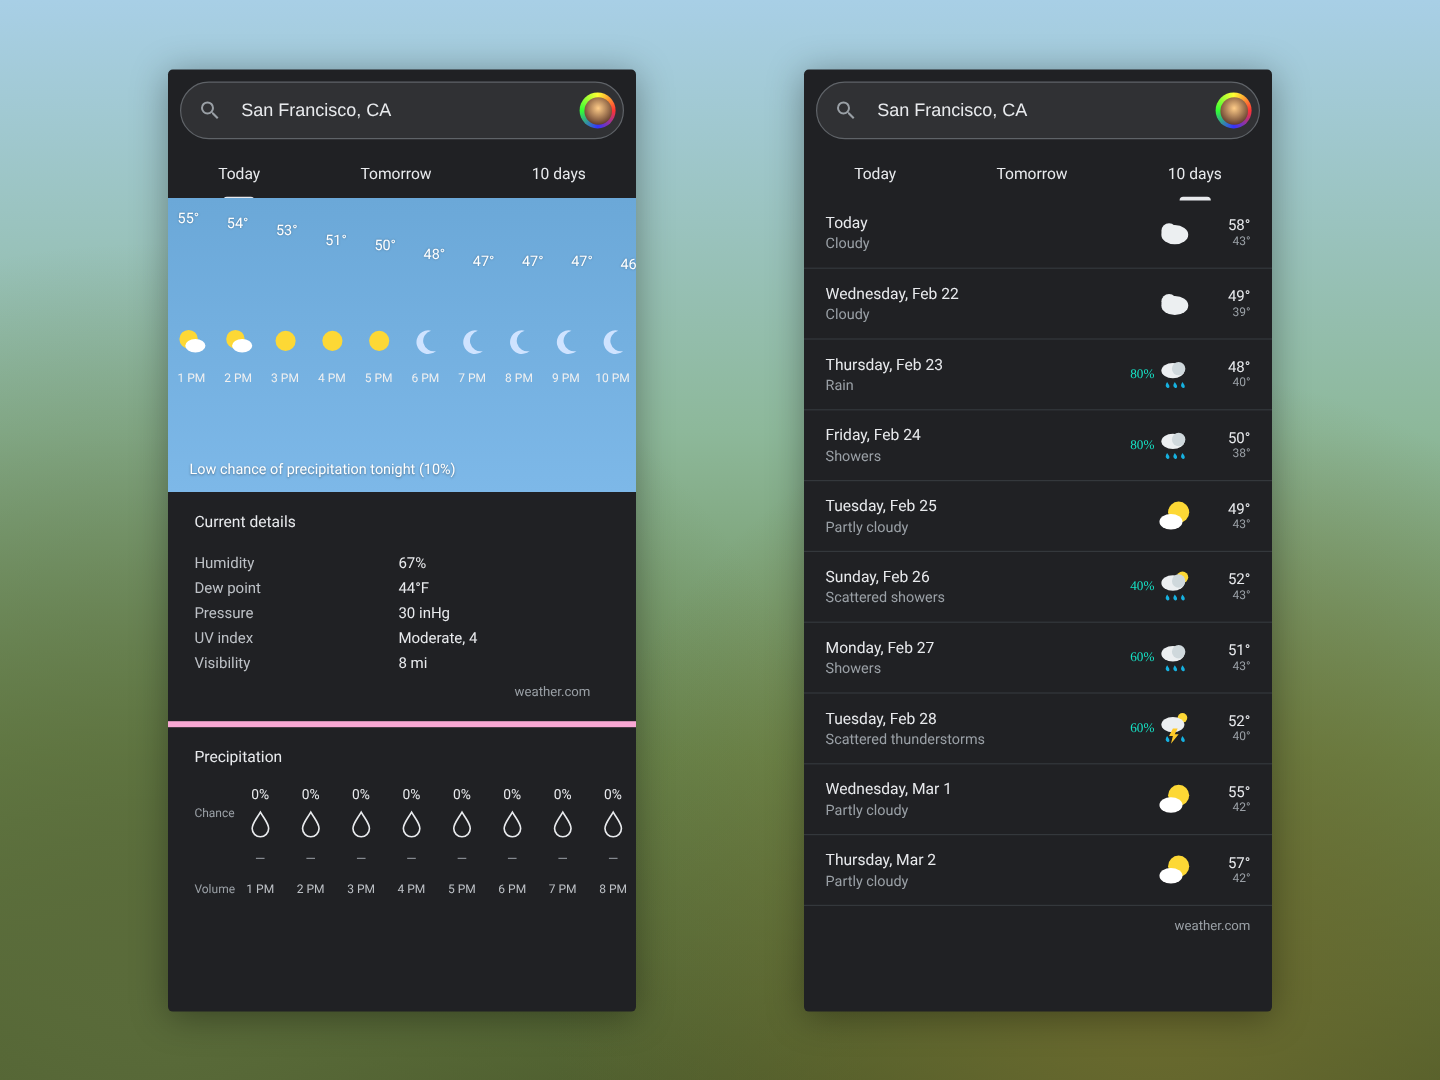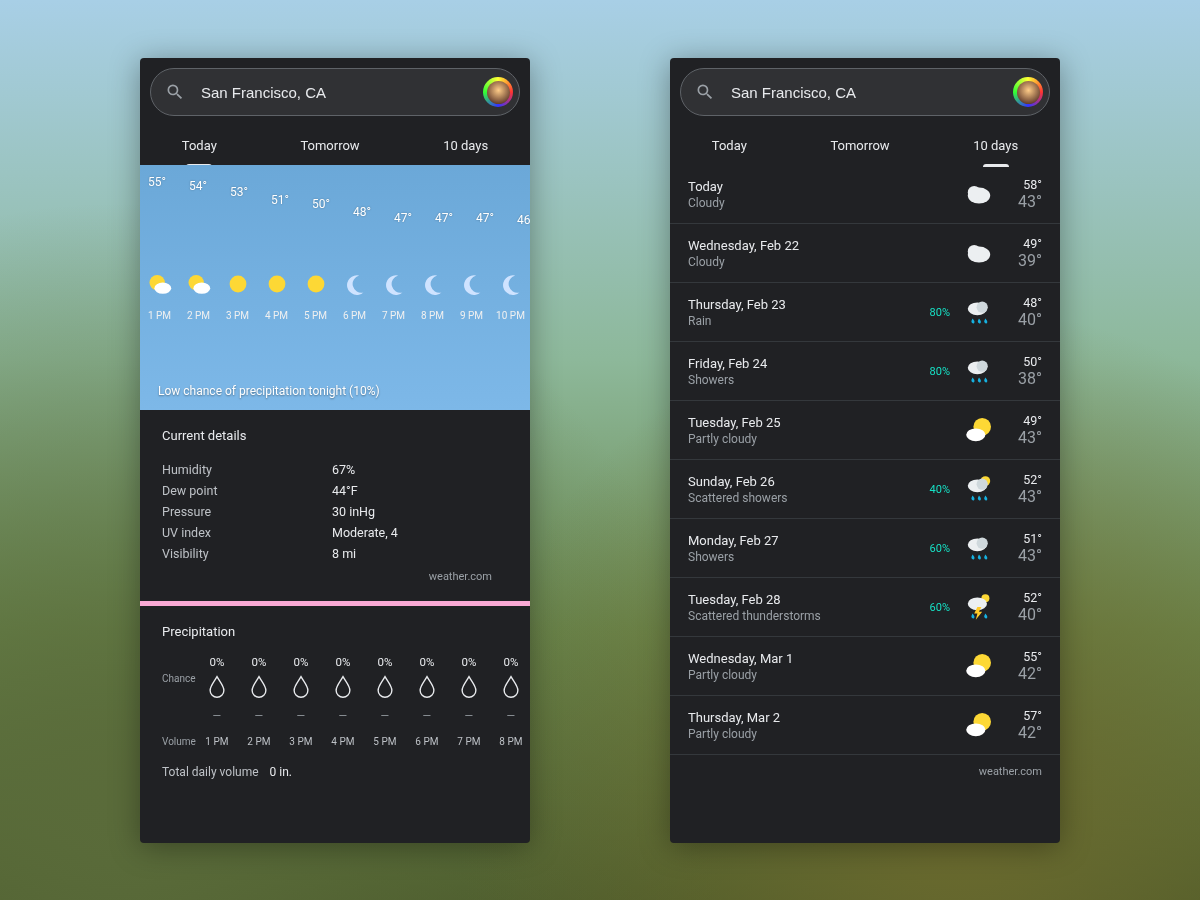--- a/index.html
+++ b/index.html
@@ -44,25 +44,25 @@
   .drop{width:22px;height:24px;}
   .pcell .vol{font-size:11px;color:#9aa0a6;margin-top:10px;}
   .pcell .time{font-size:10px;color:#bdc1c6;margin-top:14px;}
   .total{font-size:12px;color:#bdc1c6;padding:18px 0 4px 0;}
   .total .val{color:#e8eaed;margin-left:8px;}
   
   .day-row{display:flex;align-items:center;padding:10px 18px;border-bottom:1px solid #34383c;min-height:38px;}
   .day-left{flex:1;}
   .day-date{font-size:13px;color:#e8eaed;}
   .day-cond{font-size:12px;color:#9aa0a6;margin-top:2px;}
-  .day-prob{font-size:11px;color:#16e0c4;margin-right:12px;width:28px;text-align:right;}
+  .day-prob{font-size:11px;color:#16e0c4;margin-right:0;width:28px;text-align:right;font-family:Liberation Serif, serif;}
   .day-ico{width:34px;display:flex;justify-content:center;}
   .day-temps{width:36px;text-align:right;margin-left:10px;}
   .day-hi{font-size:12.5px;color:#e8eaed;}
-  .day-lo{font-size:16px;color:#9aa0a6;}
+  .day-lo{font-size:10px;color:#9aa0a6;}
   .attrib-r{text-align:right;font-size:11px;color:#9aa0a6;padding:10px 18px 0 0;}
 </style>
 </head>
 <body>
 
 <div class="bg">
 
   <div class="panel left">
     <div class="searchbar">
       <svg class="mag" viewBox="0 0 24 24">
@@ -253,24 +253,20 @@
             <div class="pcell">
               <div class="chance">0%</div>
               <svg viewBox="0 0 24 28" class="drop">
                 <path d="M12 2C8 9 4 13 4 18a8 8 0 0 0 16 0c0-5-4-9-8-16z" fill="none" stroke="#e8eaed" stroke-width="1.6"></path>
               </svg>
               <div class="vol">—</div>
               <div class="time">8 PM</div>
             </div>
           </div>
       </div>
-      <div class="total">
-        <span>Total daily volume</span>
-        <span class="val">0 in.</span>
-      </div>
     </div>
   </div>
 
   <div class="panel right">
     <div class="searchbar">
       <svg class="mag" viewBox="0 0 24 24">
           <path d="M15.5 14h-.79l-.28-.27A6.47 6.47 0 0016 9.5 6.5 6.5 0 109.5 16c1.61 0 3.09-.59 4.23-1.57l.27.28v.79l5 4.99L20.49 19l-4.99-5zm-6 0C7.01 14 5 11.99 5 9.5S7.01 5 9.5 5 14 7.01 14 9.5 11.99 14 9.5 14z"></path>
         </svg>
       <input value="San Francisco, CA" style="">
       <div class="avatar">

